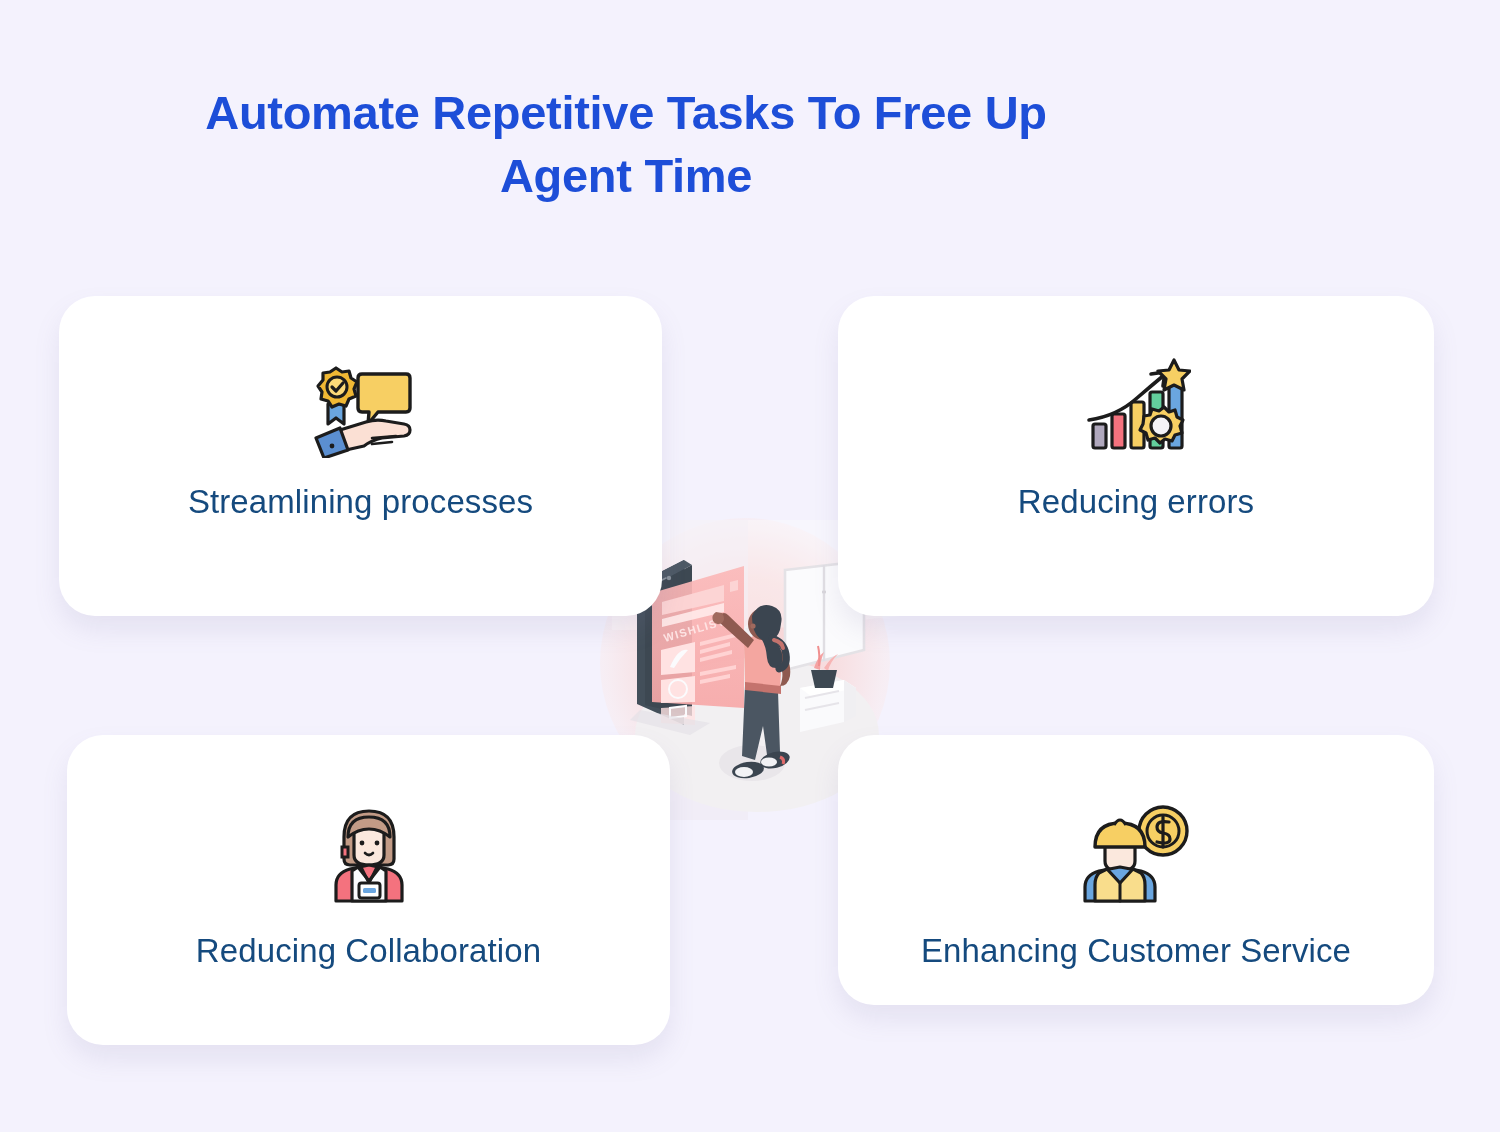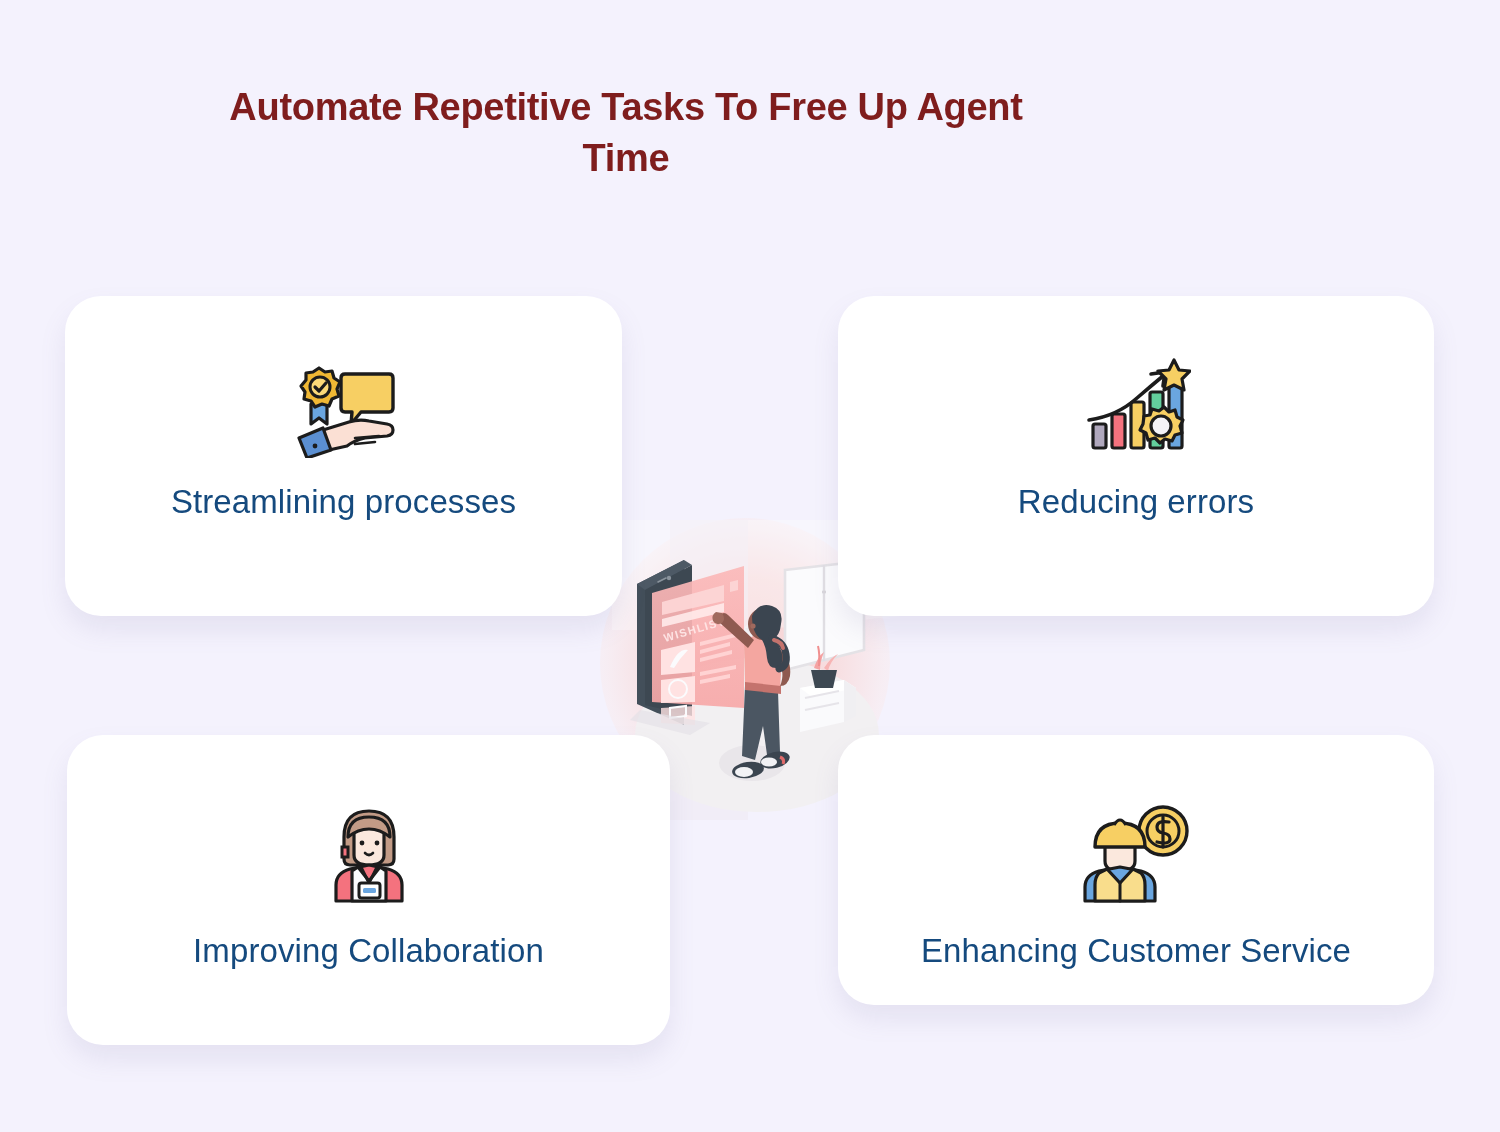--- a/index.html
+++ b/index.html
@@ -22,25 +22,25 @@
     height: 1132px;
   }
 
   
   .title {
     position: absolute;
     top: 82px;
     left: 0;
     width: 1252px;
     text-align: center;
-    font-size: 38px;
+    font-size: 47px;
     font-weight: bold;
     line-height: 1.33;
     letter-spacing: -0.3px;
-    color: #7f1d1d;
+    color: #1d4ed8;
     padding: 0 200px;
   }
 
   
   .center-glow {
     position: absolute;
     left: 600px;
     top: 518px;
     width: 290px;
     height: 290px;
@@ -58,21 +58,21 @@
     position: absolute;
     background: #ffffff;
     border-radius: 36px;
     box-shadow: 0 14px 26px rgba(120,115,160,0.13);
     z-index: 3;
     display: flex;
     flex-direction: column;
     align-items: center;
   }
 
-  .card-tl { left: 65px;  top: 296px; width: 557px; height: 320px; align-items: center; }
+  .card-tl { left: 59px;  top: 296px; width: 603px; height: 320px; align-items: center; }
   .card-tr { left: 838px; top: 296px; width: 596px; height: 320px; align-items: center; }
   .card-bl { left: 67px;  top: 735px; width: 603px; height: 310px; }
   .card-br { left: 838px; top: 735px; width: 596px; height: 270px; }
 
   .card-icon {
     margin-top: 62px;
     width: 110px;
     height: 100px;
     display: flex;
     align-items: center;
@@ -284,21 +284,21 @@
         <path d="M22 98 L22 82 Q22 70 36 66 L55 62 L74 66 Q88 70 88 82 L88 98 Z" fill="#f4727e" stroke="#1c1c1c" stroke-width="3.2" stroke-linejoin="round"></path>
 
         <path d="M44 64 L55 78 L66 64 L72 68 L72 98 L38 98 L38 68 Z" fill="#fbfbfd" stroke="#1c1c1c" stroke-width="3.2" stroke-linejoin="round"></path>
 
         <path d="M47 64 L55 80 L63 64" fill="none" stroke="#1c1c1c" stroke-width="2.8"></path>
 
         <rect x="45" y="80" width="21" height="15" rx="2.5" fill="#ffffff" stroke="#1c1c1c" stroke-width="3"></rect>
         <rect x="49" y="85" width="13" height="5" rx="1.5" fill="#6aa6e0"></rect>
       </svg>
     </div>
-    <div class="card-label">Improving Collaboration</div>
+    <div class="card-label">Reducing Collaboration</div>
   </div>
 
   <div class="card card-br">
     <div class="card-icon">
       <svg viewBox="0 0 110 100" xmlns="http://www.w3.org/2000/svg">
 
         <circle cx="82" cy="28" r="24" fill="#f7cf63" stroke="#1c1c1c" stroke-width="3.4"></circle>
         <circle cx="82" cy="28" r="16" fill="none" stroke="#1c1c1c" stroke-width="3"></circle>
         <path d="M88 19 Q76 17 76 24 Q76 29 82 30 Q89 31 89 36 Q89 42 76 39" fill="none" stroke="#1c1c1c" stroke-width="3.2" stroke-linecap="round"></path>
         <path d="M82 14 L82 44" stroke="#1c1c1c" stroke-width="3.2" stroke-linecap="round"></path>

